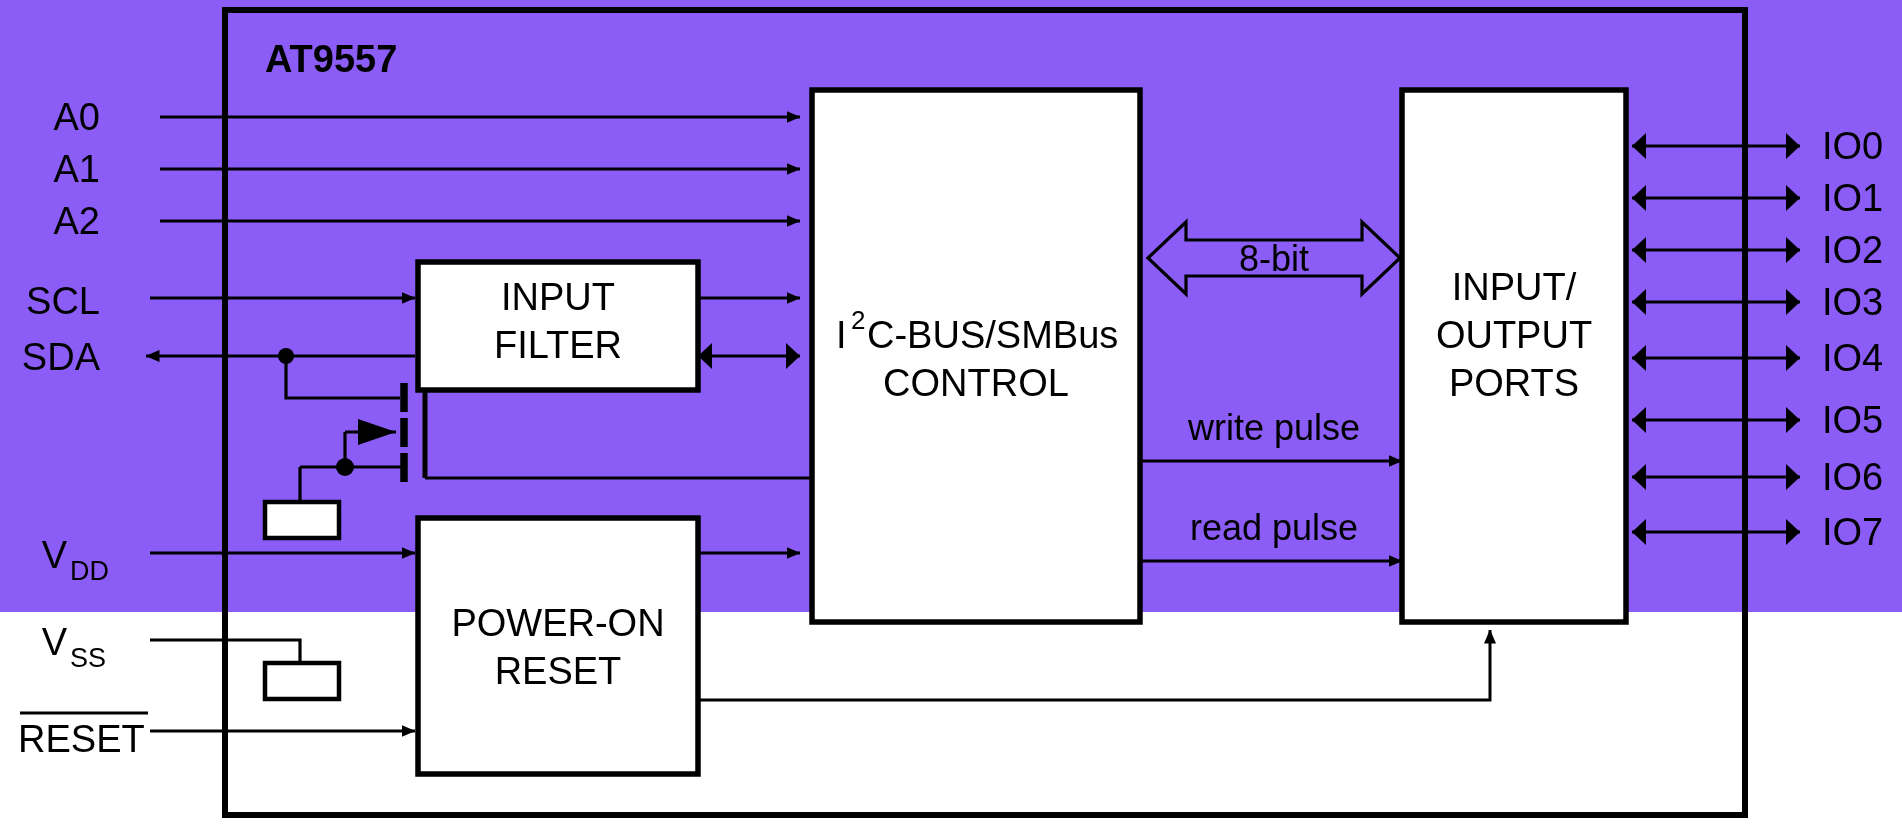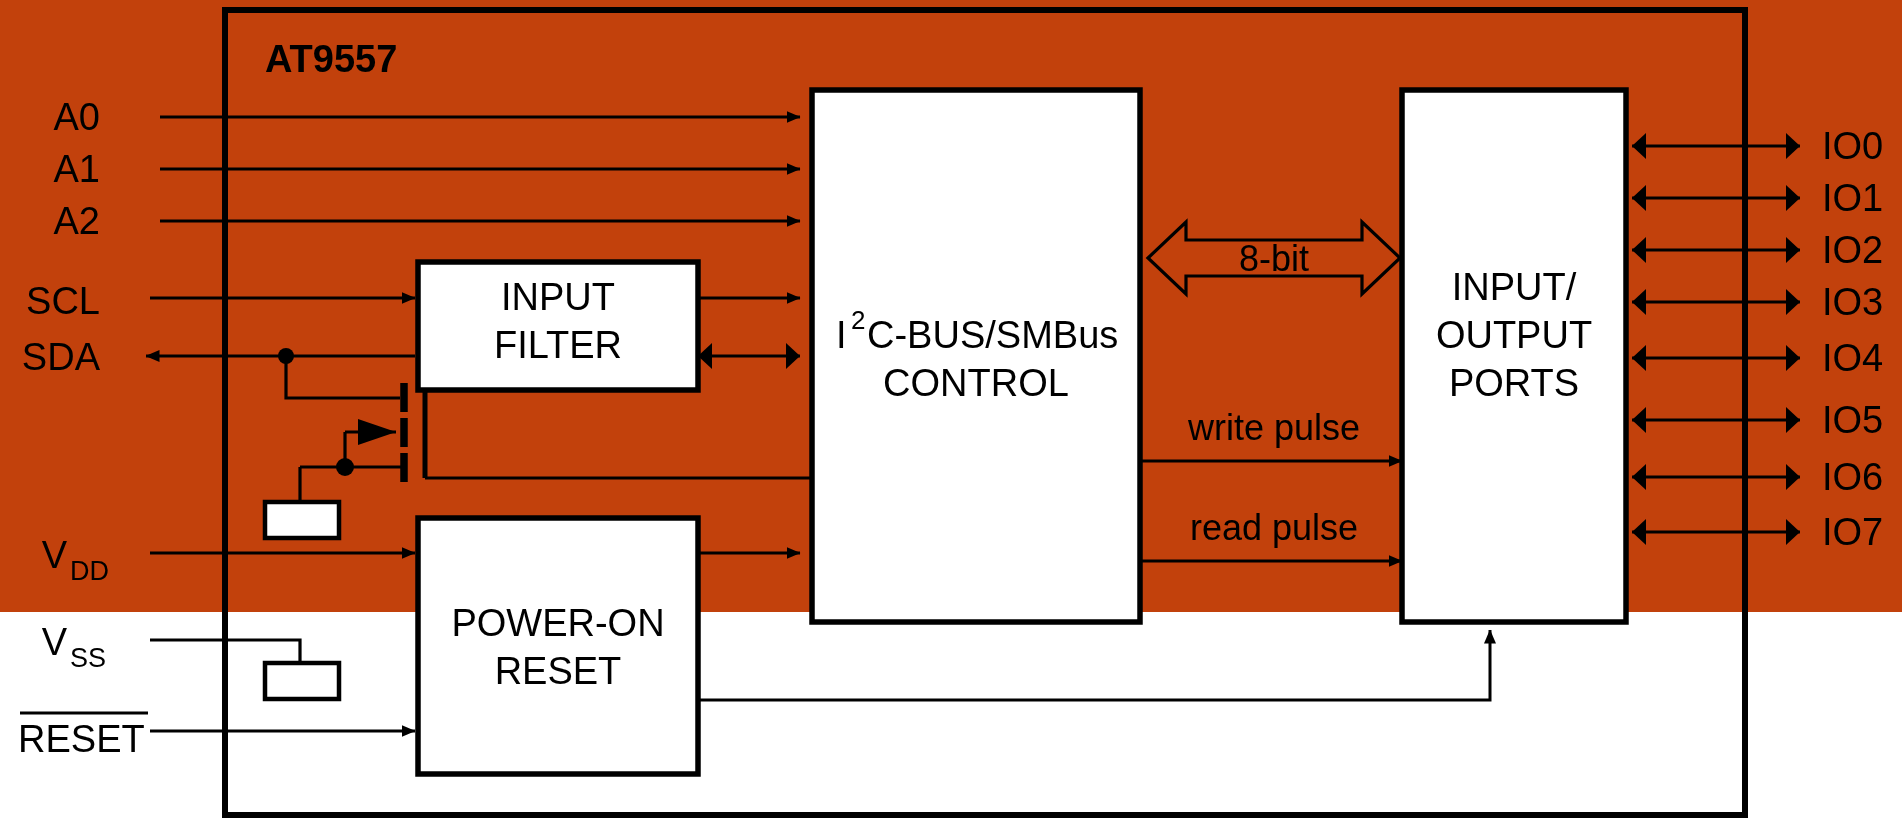--- a/index.html
+++ b/index.html
@@ -10,21 +10,21 @@
   body {
     width: 1902px;
     height: 827px;
     font-family: "Liberation Sans", sans-serif;
     overflow: hidden;
   }
   #diagram-root {
     position: relative;
     width: 1902px;
     height: 612px;
-    background: #c2410c;
+    background: #8b5cf6;
   }
   svg.diagram {
     display: block;
     width: 1902px;
     height: 827px;
   }
   .wire {
     stroke: #000000;
     stroke-width: 3.2;
     fill: none;

